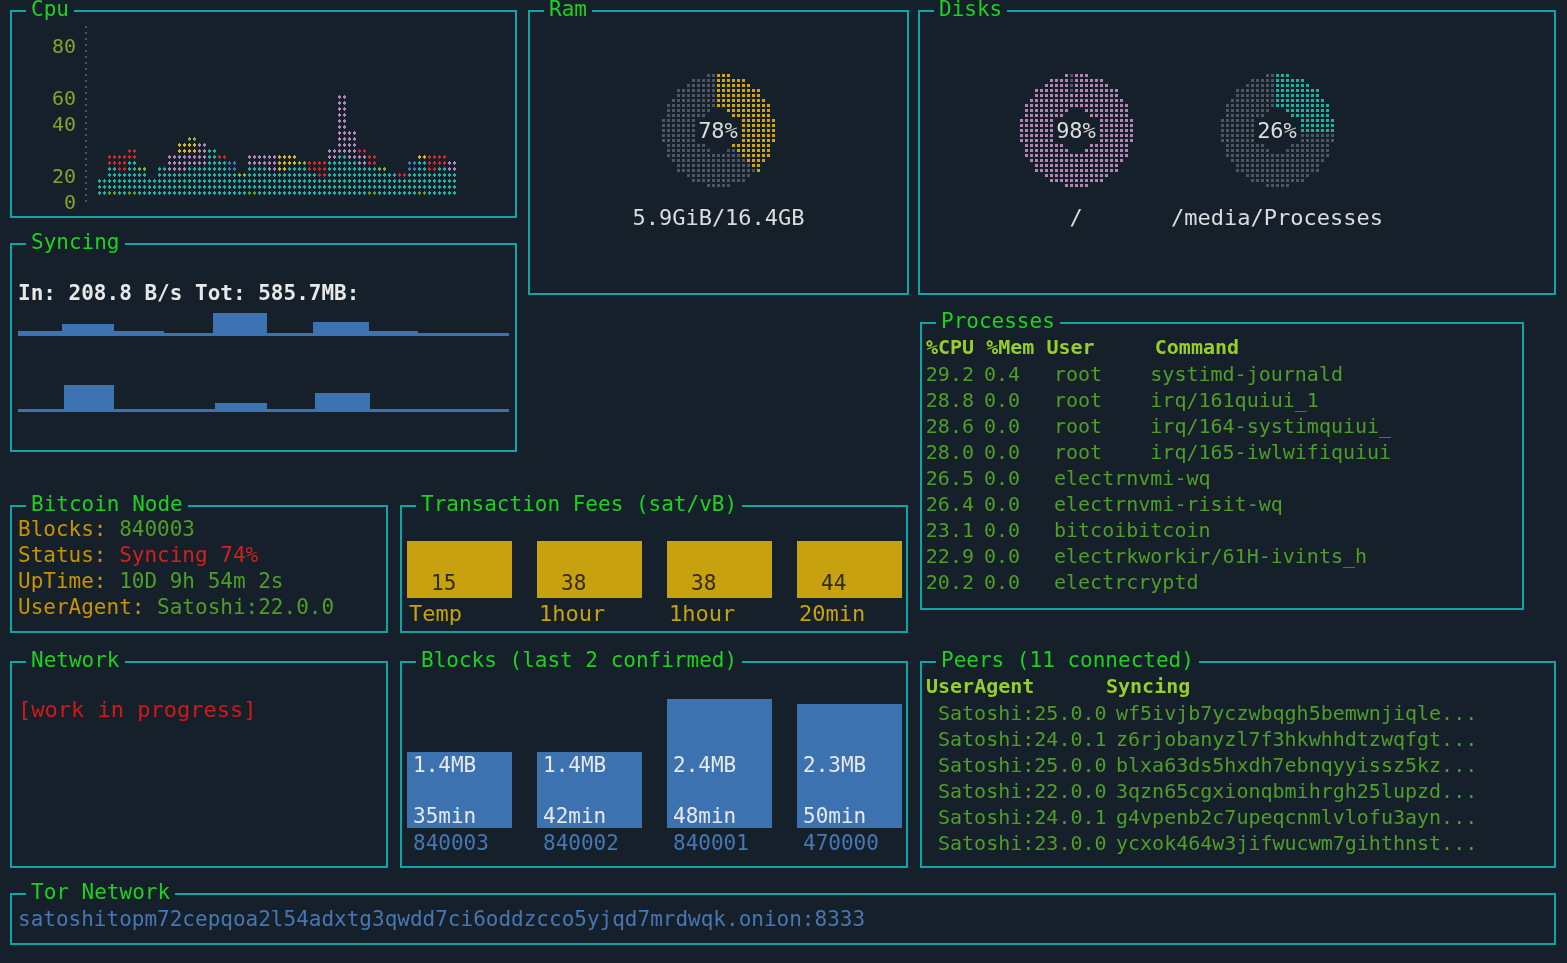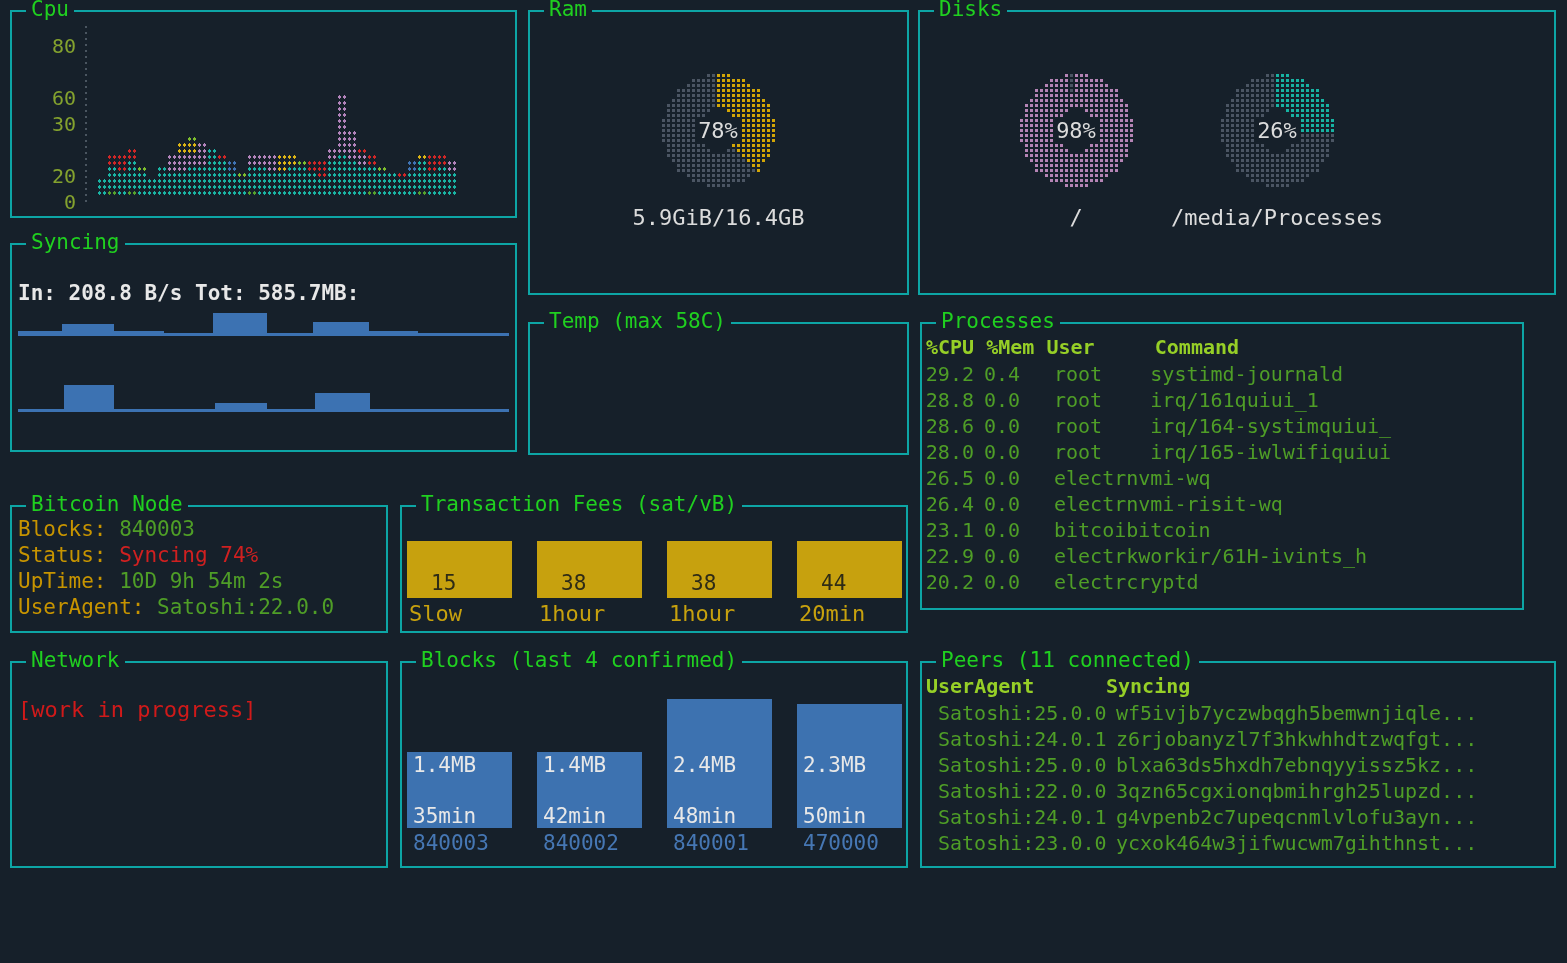--- a/index.html
+++ b/index.html
@@ -60,21 +60,21 @@
 </head>
 <body>
 
 <div class="screen">
 
   <div class="panel" style="left:10px;top:10px;width:507px;height:208px;">
     <span class="panel-title">Cpu</span>
     <div id="cpu-yaxis">
         <div class="yaxis-label" style="left: 20px; top: 22px;">80</div>
         <div class="yaxis-label" style="left: 20px; top: 74px;">60</div>
-        <div class="yaxis-label" style="left: 20px; top: 100px;">30</div>
+        <div class="yaxis-label" style="left: 20px; top: 100px;">40</div>
         <div class="yaxis-label" style="left: 20px; top: 152px;">20</div>
         <div class="yaxis-label" style="left: 20px; top: 178px;">0</div>
       </div>
     <div class="cpu-axis"></div>
     <div class="cpu-chart" id="cpu-chart">
         <div class="cpu-col">
           <div class="cpu-seg" style="height: 18px; background-image: radial-gradient(circle at 2.5px 3px, rgb(25, 180, 164) 1.5px, transparent 1.7px); background-size: 5px 6px;"></div>
         </div>
         <div class="cpu-col">
           <div class="cpu-seg" style="height: 6px; background-image: radial-gradient(circle at 2.5px 3px, rgb(85, 161, 44) 1.5px, transparent 1.7px); background-size: 5px 6px;"></div>
@@ -599,23 +599,20 @@
         <span class="donut-dot" style="left: 48.5px; top: 113.5px; background: rgb(75, 85, 99);"></span>
         <span class="donut-dot" style="left: 53.5px; top: 113.5px; background: rgb(75, 85, 99);"></span>
         <span class="donut-dot" style="left: 58.5px; top: 113.5px; background: rgb(75, 85, 99);"></span>
         <span class="donut-dot" style="left: 63.5px; top: 113.5px; background: rgb(75, 85, 99);"></span>
         <span class="donut-dot" style="left: 68.5px; top: 113.5px; background: rgb(75, 85, 99);"></span>
         <span class="donut-label">78%</span>
       </div>
     <div class="donut-caption" style="left:0;width:377px;top:193px;">5.9GiB/16.4GB</div>
   </div>
 
-  <div class="panel" style="left:528px;top:322px;width:381px;height:133px;">
-    <span class="panel-title">Temp (max 58C)</span>
-  </div>
 
   <div class="panel" style="left:918px;top:10px;width:638px;height:285px;">
     <span class="panel-title">Disks</span>
     <div class="donut" id="disk-donut-0" style="left:96px;top:58px;">
 
     <span class="donut-dot" style="left: 48.5px; top: 3.5px; background: rgb(181, 132, 181);"></span>
         <span class="donut-dot" style="left: 53.5px; top: 3.5px; background: rgb(75, 85, 99);"></span>
         <span class="donut-dot" style="left: 58.5px; top: 3.5px; background: rgb(181, 132, 181);"></span>
         <span class="donut-dot" style="left: 63.5px; top: 3.5px; background: rgb(181, 132, 181);"></span>
         <span class="donut-dot" style="left: 68.5px; top: 3.5px; background: rgb(181, 132, 181);"></span>
@@ -1331,21 +1328,21 @@
     <div class="kv-rows" id="btc-rows"><div><span class="kv-label">Blocks: </span><span class="val-green">840003</span></div><div><span class="kv-label">Status: </span><span class="val-red">Syncing 74%</span></div><div><span class="kv-label">UpTime: </span><span class="val-green">10D 9h 54m 2s</span></div><div><span class="kv-label">UserAgent: </span><span class="val-green">Satoshi:22.0.0</span></div></div>
   </div>
 
   <div class="panel" style="left:400px;top:505px;width:508px;height:128px;">
     <span class="panel-title">Transaction Fees (sat/vB)</span>
     <div id="fee-cells">
         <div class="cell" style="left: 5px; top: 0px; height: 124px;">
           <div class="fee-bar">
             <div class="fee-value">15</div>
           </div>
-          <div class="fee-label">Slow</div>
+          <div class="fee-label">Temp</div>
         </div>
         <div class="cell" style="left: 135px; top: 0px; height: 124px;">
           <div class="fee-bar">
             <div class="fee-value">38</div>
           </div>
           <div class="fee-label">1hour</div>
         </div>
         <div class="cell" style="left: 265px; top: 0px; height: 124px;">
           <div class="fee-bar">
             <div class="fee-value">38</div>
@@ -1360,21 +1357,21 @@
         </div>
       </div>
   </div>
 
   <div class="panel" style="left:10px;top:661px;width:378px;height:207px;">
     <span class="panel-title">Network</span>
     <div class="mempool-msg">[work in progress]</div>
   </div>
 
   <div class="panel" style="left:400px;top:661px;width:508px;height:207px;">
-    <span class="panel-title">Blocks (last 4 confirmed)</span>
+    <span class="panel-title">Blocks (last 2 confirmed)</span>
     <div id="block-cells">
         <div class="cell" style="left: 5px; top: 0px; height: 203px;">
           <div class="block-bar" style="height: 76px;"></div>
           <div class="block-size">1.4MB</div>
           <div class="block-time">35min</div>
           <div class="block-height">840003</div>
         </div>
         <div class="cell" style="left: 135px; top: 0px; height: 203px;">
           <div class="block-bar" style="height: 76px;"></div>
           <div class="block-size">1.4MB</div>
@@ -1395,14 +1392,18 @@
         </div>
       </div>
   </div>
 
   <div class="panel" style="left:920px;top:661px;width:636px;height:207px;">
     <span class="panel-title">Peers (11 connected)</span>
     <div class="tbl-header" style="left:4px;top:11px;"><span style="display:inline-block;width:180px;">UserAgent</span><span>Syncing</span></div>
     <div class="tbl-rows" style="left:16px;top:37px;" id="peer-rows"><div class="peer-row"><span class="c-ua">Satoshi:25.0.0</span><span>wf5ivjb7yczwbqgh5bemwnjiqle...</span></div><div class="peer-row"><span class="c-ua">Satoshi:24.0.1</span><span>z6rjobanyzl7f3hkwhhdtzwqfgt...</span></div><div class="peer-row"><span class="c-ua">Satoshi:25.0.0</span><span>blxa63ds5hxdh7ebnqyyissz5kz...</span></div><div class="peer-row"><span class="c-ua">Satoshi:22.0.0</span><span>3qzn65cgxionqbmihrgh25lupzd...</span></div><div class="peer-row"><span class="c-ua">Satoshi:24.0.1</span><span>g4vpenb2c7upeqcnmlvlofu3ayn...</span></div><div class="peer-row"><span class="c-ua">Satoshi:23.0.0</span><span>ycxok464w3jifwucwm7gihthnst...</span></div></div>
   </div>
 
+  <div class="panel" style="left:10px;top:893px;width:1546px;height:52px;">
+    <span class="panel-title">Tor Network</span>
+    <div class="tor-address">satoshitopm72cepqoa2l54adxtg3qwdd7ci6oddzcco5yjqd7mrdwqk.onion:8333</div>
+  </div>
 
 </div>
 
 </body></html>

